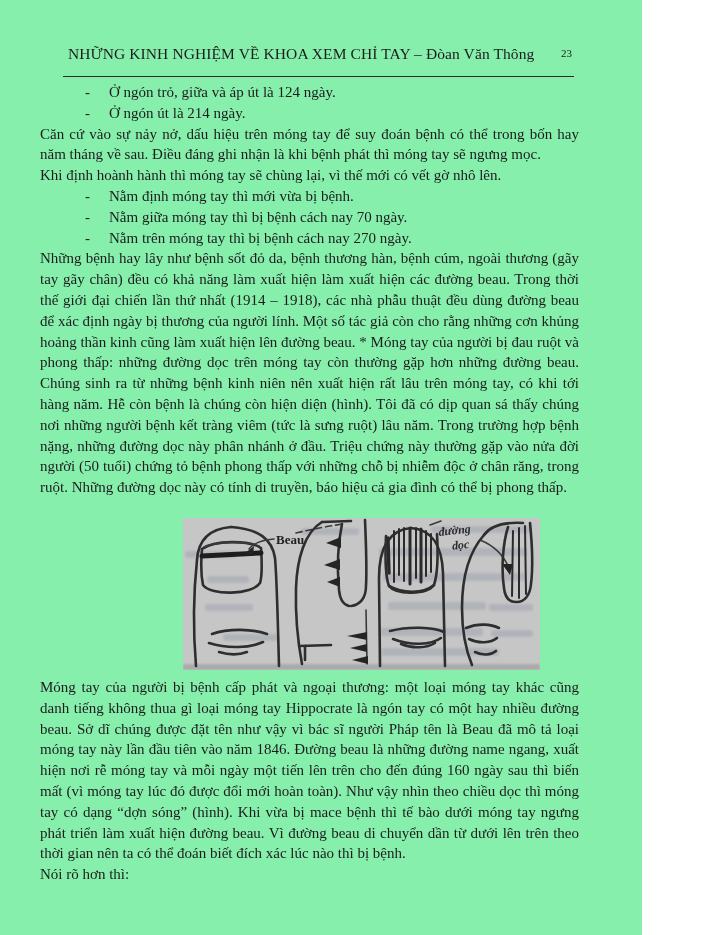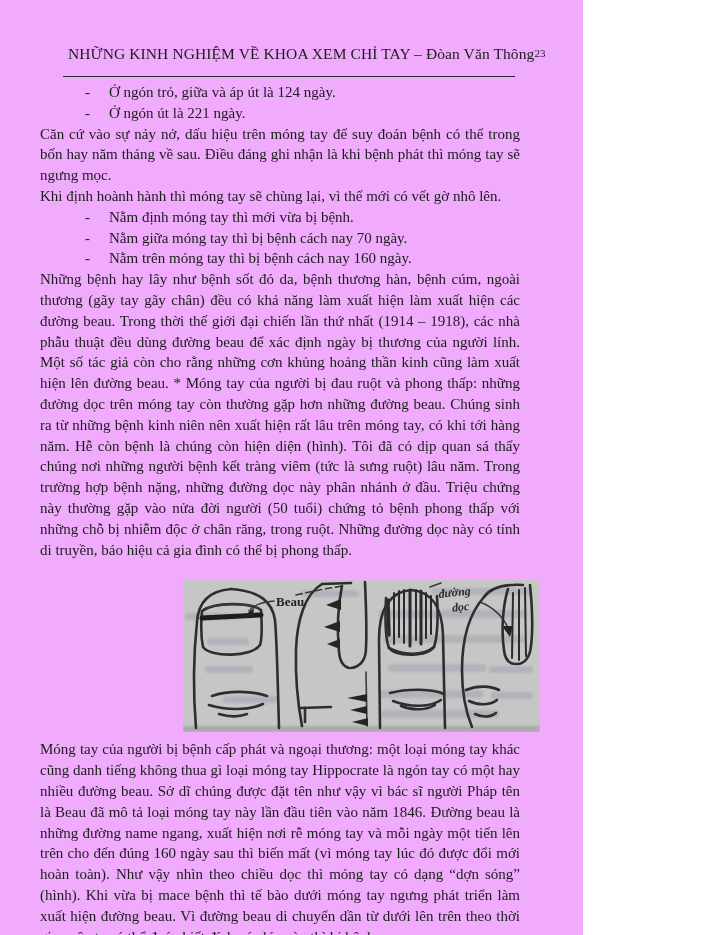--- a/index.html
+++ b/index.html
@@ -1,20 +1,20 @@
 <!DOCTYPE html>
 <html><head>
 <meta charset="utf-8">
 <style>
   * { box-sizing: border-box; margin: 0; padding: 0; }
   html, body { background: #ffffff; }
   .page {
     position: relative;
-    width: 583px; height: 935px;
-    background: #f0abfc;
+    width: 642px; height: 935px;
+    background: #86efac;
     overflow: hidden;
     font-family: "Liberation Serif", "DejaVu Serif", serif;
     color: #1c1c1c;
   }
   .header-row {
     display: flex; justify-content: space-between; align-items: flex-start;
     padding: 44px 66px 0 68px;
     font-size: 15.5px; line-height: 19px;
     white-space: nowrap;
   }
@@ -57,39 +57,39 @@
 
   <div class="content">
 
     <ul class="blist">
       <li>
         <span class="dash">-</span>
         <span>Ở ngón trỏ, giữa và áp út là 124 ngày.</span>
       </li>
       <li>
         <span class="dash">-</span>
-        <span>Ở ngón út là 221 ngày.</span>
+        <span>Ở ngón út là 214 ngày.</span>
       </li>
     </ul>
 
     <p>Căn cứ vào sự nảy nở, dấu hiệu trên móng tay để suy đoán bệnh có thể trong bốn hay năm tháng về sau. Điều đáng ghi nhận là khi bệnh phát thì móng tay sẽ ngưng mọc.</p>
     <p>Khi định hoành hành thì móng tay sẽ chùng lại, vì thế mới có vết gờ nhô lên.</p>
 
     <ul class="blist">
       <li>
         <span class="dash">-</span>
         <span>Nằm định móng tay thì mới vừa bị bệnh.</span>
       </li>
       <li>
         <span class="dash">-</span>
         <span>Nằm giữa móng tay thì bị bệnh cách nay 70 ngày.</span>
       </li>
       <li>
         <span class="dash">-</span>
-        <span>Nằm trên móng tay thì bị bệnh cách nay 160 ngày.</span>
+        <span>Nằm trên móng tay thì bị bệnh cách nay 270 ngày.</span>
       </li>
     </ul>
 
     <p>Những bệnh hay lây như bệnh sốt đỏ da, bệnh thương hàn, bệnh cúm, ngoài thương (gãy tay gãy chân) đều có khả năng làm xuất hiện làm xuất hiện các đường beau. Trong thời thế giới đại chiến lần thứ nhất (1914 – 1918), các nhà phẫu thuật đều dùng đường beau để xác định ngày bị thương của người lính. Một số tác giả còn cho rằng những cơn khủng hoảng thần kinh cũng làm xuất hiện lên đường beau. *  Móng tay của người bị đau ruột và phong thấp: những đường dọc trên móng tay còn thường gặp hơn những đường beau. Chúng sinh ra từ những bệnh kinh niên nên xuất hiện rất lâu trên móng tay, có khi tới hàng năm. Hễ còn bệnh là chúng còn hiện diện (hình). Tôi đã có dịp quan sá thấy chúng nơi những người bệnh kết tràng viêm (tức là sưng ruột) lâu năm. Trong trường hợp bệnh nặng, những đường dọc này phân nhánh ở đầu. Triệu chứng này thường gặp vào nửa đời người (50 tuổi) chứng tỏ bệnh phong thấp với những chỗ bị nhiễm độc ở chân răng, trong ruột. Những đường dọc này có tính di truyền, báo hiệu cả gia đình có thể bị phong thấp.</p>
 
     <div class="fig-wrap">
       <svg width="357" height="152" viewBox="0 0 357 152">
         <defs>
           <filter id="blur1" x="-20%" y="-20%" width="140%" height="140%">
             <feGaussianBlur stdDeviation="1.1"></feGaussianBlur>

